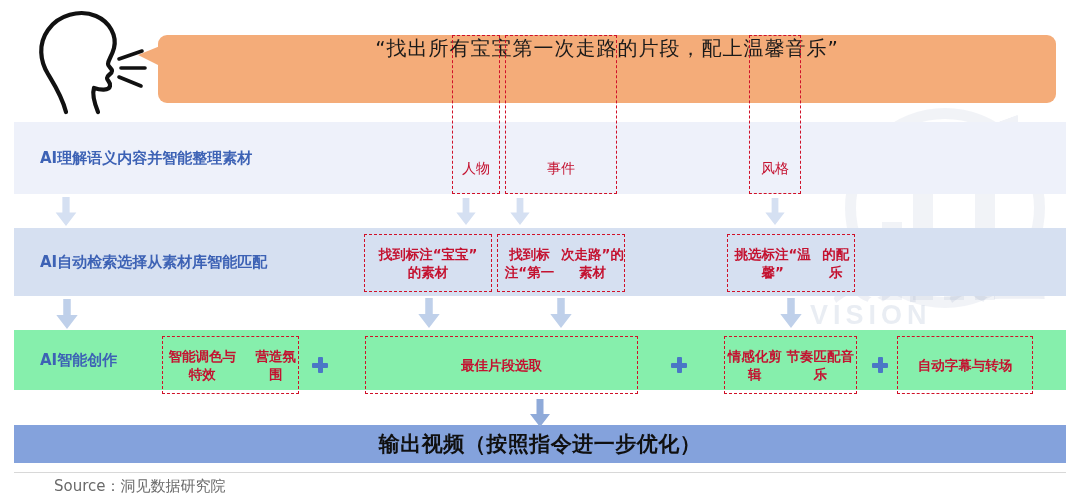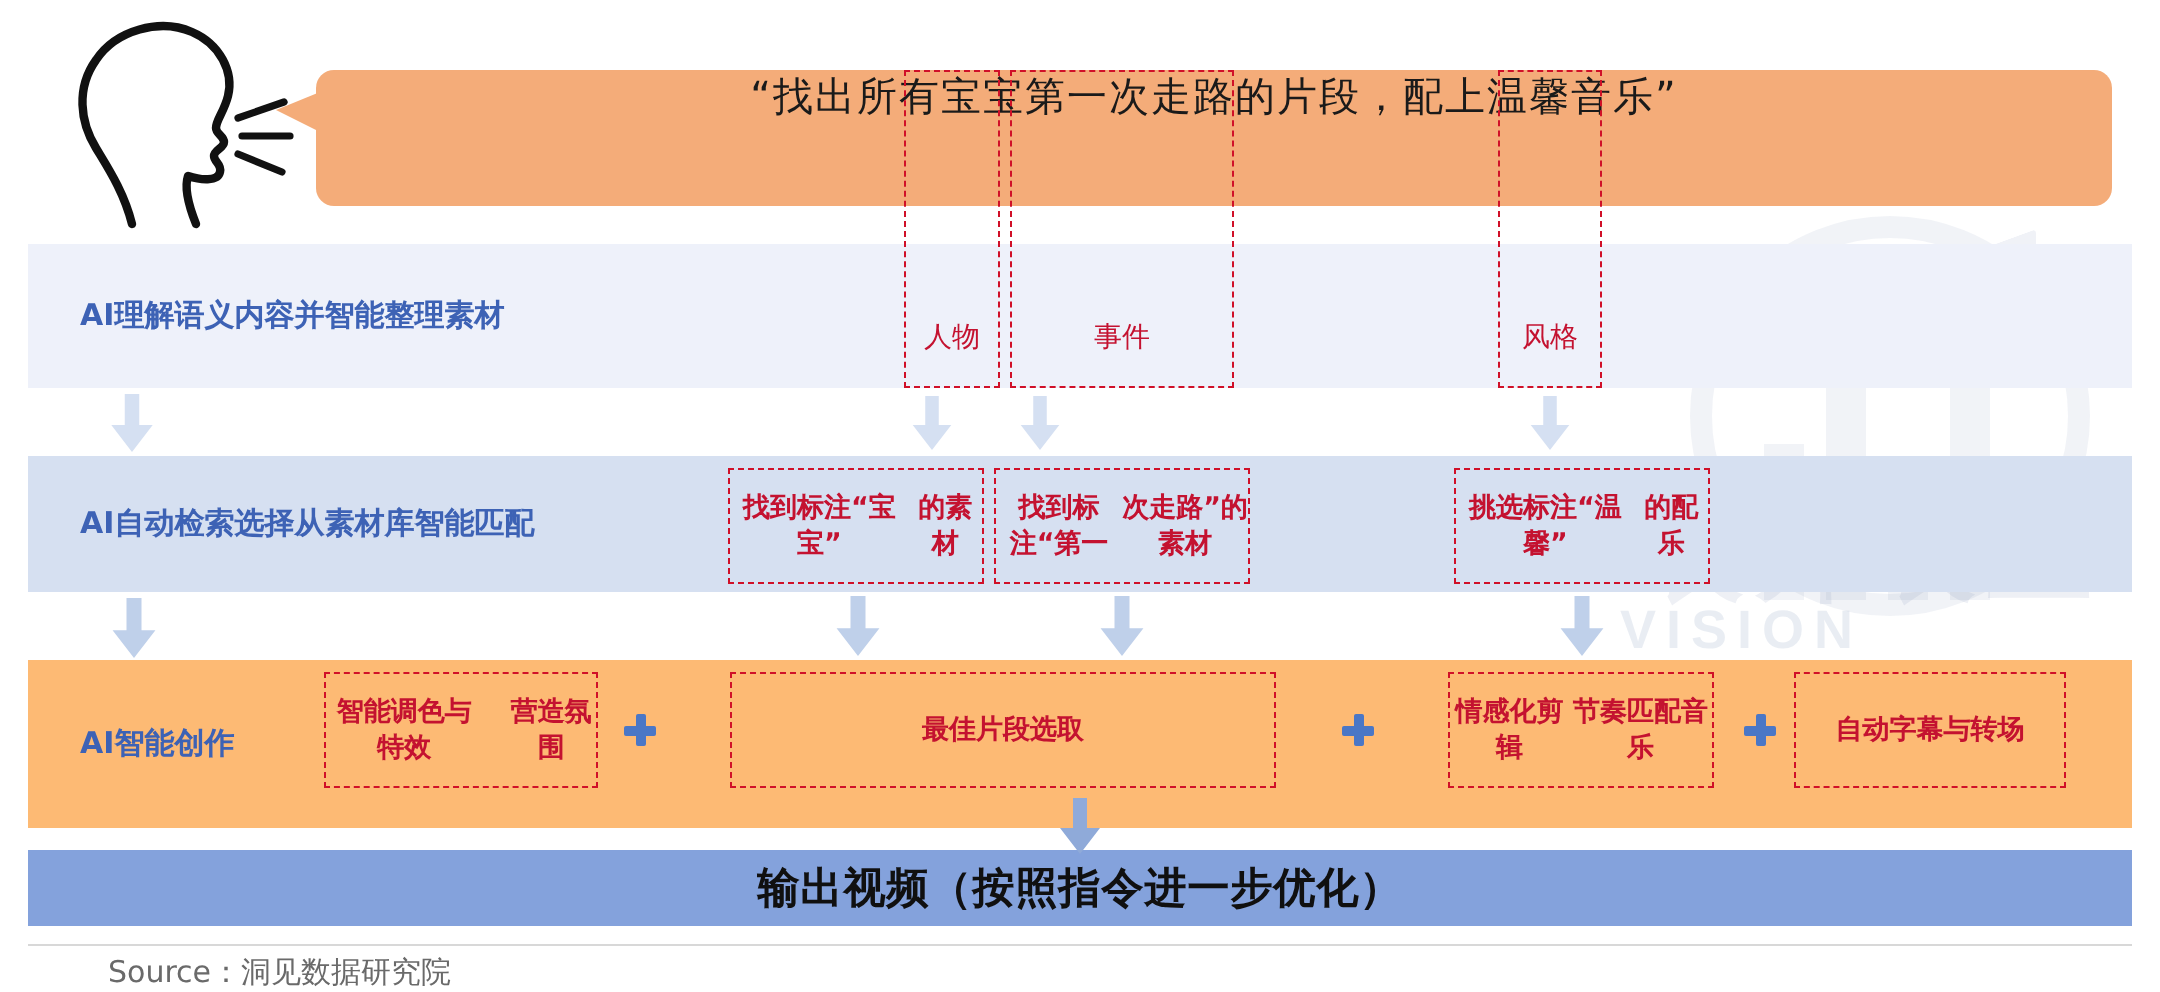--- a/index.html
+++ b/index.html
@@ -72,21 +72,21 @@
 
   
   .row { position: absolute; left: 14px; width: 1052px; z-index: 2; }
   .row-label {
     position: absolute; left: 26px; top: 50%; transform: translateY(-50%);
     font-size: 15px; color: #3D62B5; font-weight: bold;
     font-family: "DejaVu Sans", sans-serif; white-space: nowrap;
   }
   #row1 { top: 122px; height: 72px; background: #EEF1FA; }
   #row2 { top: 228px; height: 68px; background: #D6E0F1; }
-  #row3 { top: 330px; height: 84px; background: #fdba74; }
+  #row3 { top: 330px; height: 60px; background: #86efac; }
 
   
   .hl-col {
     position: absolute; border: 1.6px dashed #D01028; z-index: 5;
     background: transparent;
   }
   .hl-label {
     position: absolute; font-size: 14px; color: #C41230;
     font-family: "DejaVu Sans", sans-serif;
     white-space: nowrap; z-index: 6;
@@ -191,21 +191,21 @@
       </svg>
       <svg class="arrow" viewBox="0 0 20 28" style="left: 765px; top: 198px; width: 20px; height: 27px;">
         <path d="M6.5 0 H13.5 V15 H20 L10 28 L0 15 H6.5 Z" fill="#D5E0F2"></path>
       </svg>
       <svg class="arrow" viewBox="0 0 20 28" style="left: 55px; top: 197px; width: 22px; height: 29px;">
         <path d="M6.5 0 H13.5 V15 H20 L10 28 L0 15 H6.5 Z" fill="#D5E0F2"></path>
       </svg>
       <svg class="arrow" viewBox="0 0 20 28" style="left: 55px; top: 299px; width: 24px; height: 30px;">
         <path d="M6.5 0 H13.5 V15 H20 L10 28 L0 15 H6.5 Z" fill="#BFD0EA"></path>
       </svg>
-      <div class="rbox" style="left: 364px; top: 234px; width: 128px; height: 58px;">
+      <div class="rbox" style="left: 364px; top: 234px; width: 128px; height: 58px; flex-direction: column;">
         <div>找到标注“宝宝”</div>
         <div>的素材</div>
       </div>
       <div class="rbox" style="left: 497px; top: 234px; width: 128px; height: 58px;">
         <div>找到标注“第一</div>
         <div>次走路”的素材</div>
       </div>
       <div class="rbox" style="left: 727px; top: 234px; width: 128px; height: 58px;">
         <div>挑选标注“温馨”</div>
         <div>的配乐</div>

